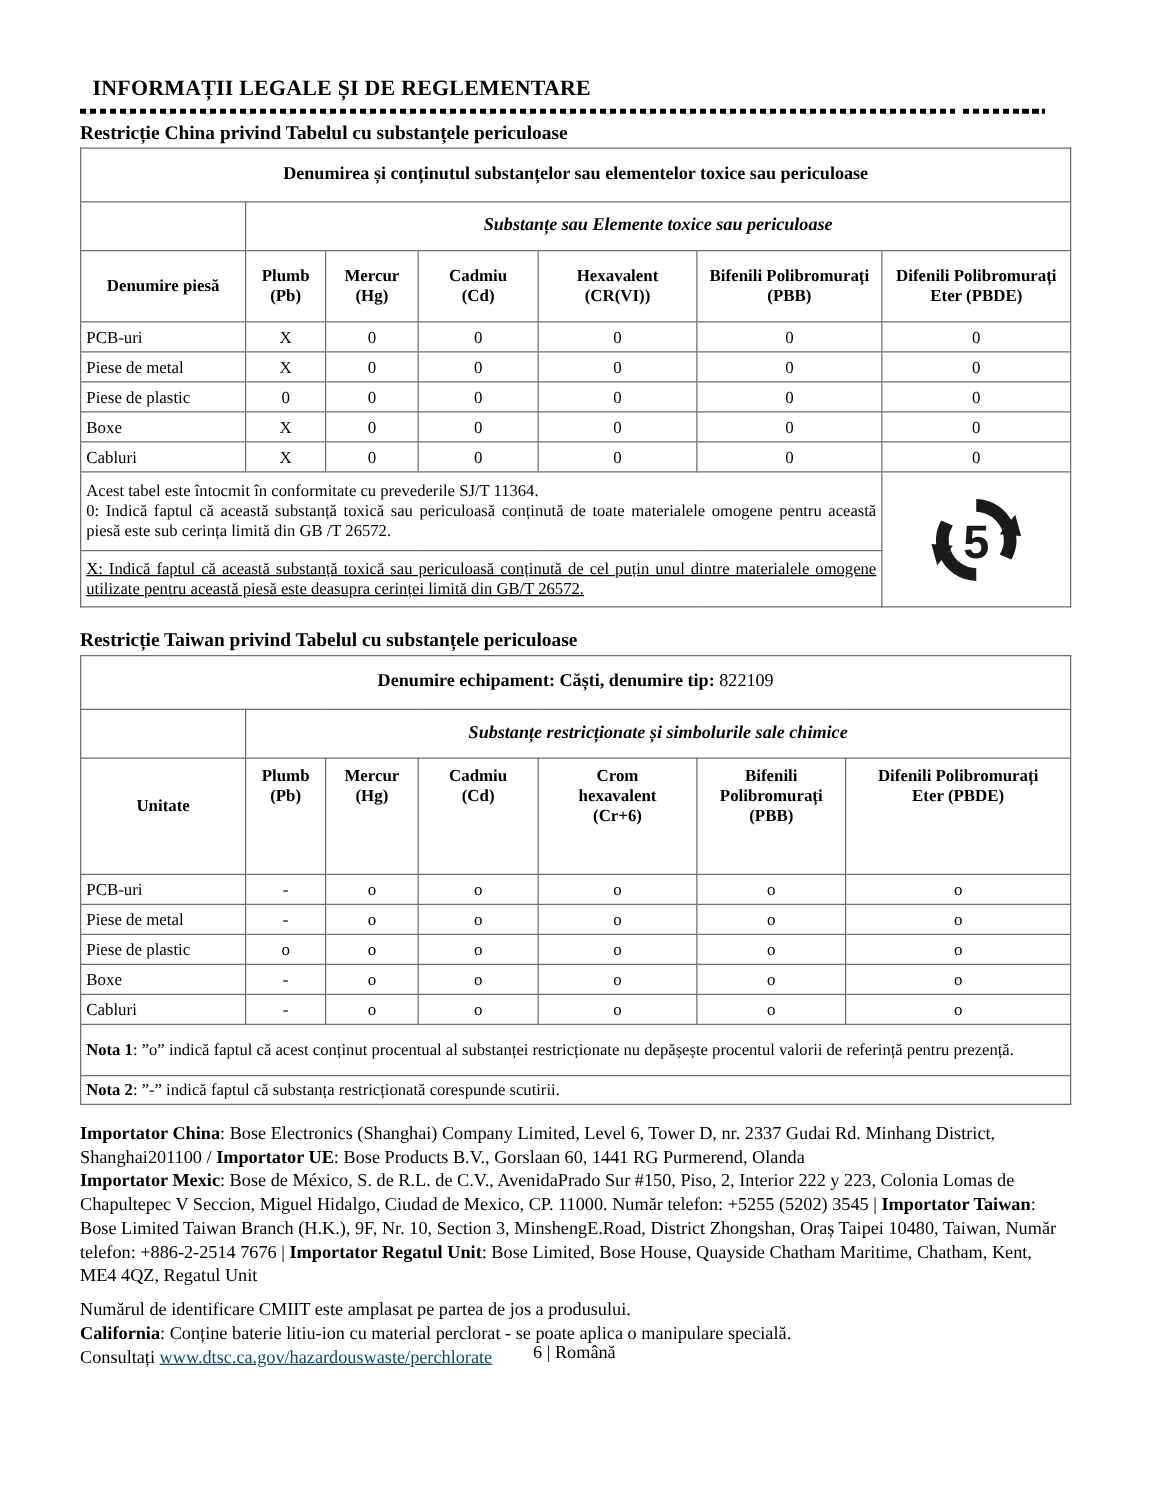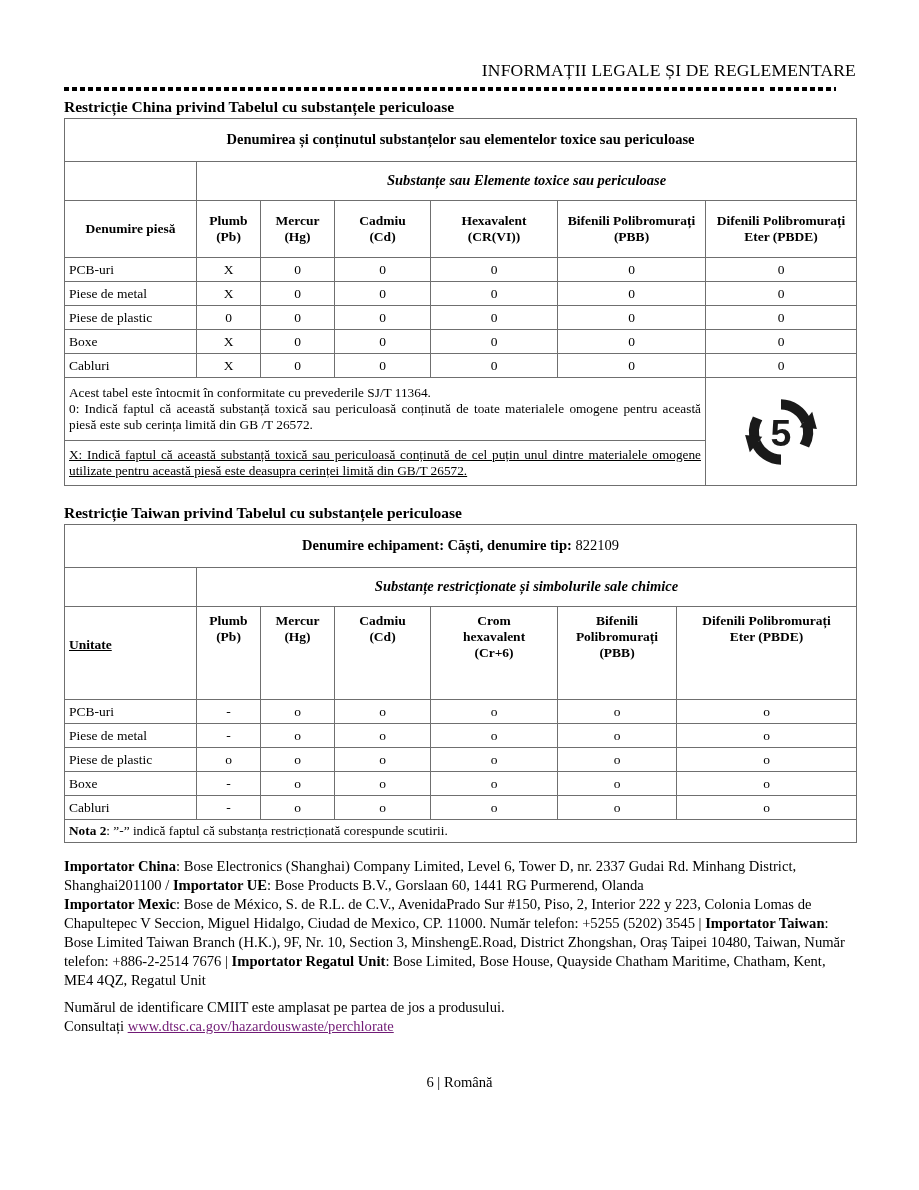--- a/index.html
+++ b/index.html
@@ -24,22 +24,22 @@
   }
   .content {
     position: absolute;
     left: 64px;
     top: 60px;
     width: 792px;
   }
 
   
   .doc-title {
-    text-align: right;
-    font-weight: normal;
+    text-align: left;
+    font-weight: bold;
     font-size: 17.5px;
     letter-spacing: 0.2px;
     margin: 0 0 6px 0;
     padding-left: 10px;
   }
   .dashed-rule {
     height: 5px;
     margin: 5px 0 6px 0;
     position: relative;
   }
@@ -104,24 +104,23 @@
     vertical-align: middle;
     font-size: 13.5px;
   }
   th.rowlabel-head {
     text-align: left;
     padding-left: 5px;
     vertical-align: bottom;
     padding-bottom: 4px;
   }
   th.rowlabel-head.center {
-    text-align: left;
+    text-align: center;
     vertical-align: middle;
     padding-bottom: 18px;
-    text-decoration: underline;
   }
   tr.datarow td { height: 19px; }
 
   
   td.foot {
     text-align: left;
     font-size: 13.3px;
     line-height: 1.22;
     padding: 2px 5px 3px 5px;
     vertical-align: top;
@@ -166,21 +165,21 @@
     margin-left: 7px;
     display: inline-flex;
     align-items: center;
     gap: 4px;
     position: relative;
     top: -2px;
   }
   .ac-sym { display: inline-block; }
   .tail-lines { margin-top: 8px; }
   a.ext-link {
-    color: #701a75;
+    color: #0c4a6e;
     text-decoration: underline;
   }
   .footer-page {
     position: absolute;
     left: 0;
     top: 1074px;
     width: 919px;
     text-align: center;
     font-size: 14.6px;
   }
@@ -411,39 +410,47 @@
           <td class="part-name">Cabluri</td>
           <td class="val">-</td>
           <td class="val">o</td>
           <td class="val">o</td>
           <td class="val">o</td>
           <td class="val">o</td>
           <td class="val">o</td>
         </tr>
 
         <tr>
+          <td class="nota-cell nota" colspan="7" style="height:36px;">
+            <b>Nota 1</b><span>: ”o” indică faptul că acest conținut procentual al substanței restricționate nu depășește procentul valorii de referință pentru prezență.</span>
+          </td>
+        </tr>
+        <tr>
           <td class="nota-cell nota" colspan="7" style="height:18px;text-align:left;">
             <b>Nota 2</b><span>: ”-” indică faptul că substanța restricționată corespunde scutirii.</span>
           </td>
         </tr>
       </tbody>
     </table>
 
     <div class="prose">
       <p>
         <b>Importator China</b><span>: Bose Electronics (Shanghai) Company Limited, Level 6, Tower D, nr. 2337 Gudai Rd. Minhang District, Shanghai201100 / </span><b>Importator UE</b><span>: Bose Products B.V., Gorslaan 60, 1441 RG Purmerend, Olanda</span>
       </p>
       <p>
         <b>Importator Mexic</b><span>: Bose de México, S. de R.L. de C.V., AvenidaPrado Sur #150, Piso, 2, Interior 222 y 223, Colonia Lomas de Chapultepec V Seccion, Miguel Hidalgo, Ciudad de Mexico, CP. 11000. Număr telefon: +5255 (5202) 3545 | </span><b>Importator Taiwan</b><span>: Bose Limited Taiwan Branch (H.K.), 9F, Nr. 10, Section 3, MinshengE.Road, District Zhongshan, Oraș Taipei 10480, Taiwan, Număr telefon: +886-2-2514 7676 | </span><b>Importator Regatul Unit</b><span>: Bose Limited, Bose House, Quayside Chatham Maritime, Chatham, Kent, ME4 4QZ, Regatul Unit</span>
       </p>
 
 
       <div class="tail-lines">
         <p>Numărul de identificare CMIIT este amplasat pe partea de jos a produsului.</p>
         <p>
+          <b>California</b><span>: Conține baterie litiu-ion cu material perclorat - se poate aplica o manipulare specială.</span>
+        </p>
+        <p>
           <span>Consultați </span><a class="ext-link" href="#">www.dtsc.ca.gov/hazardouswaste/perchlorate</a>
         </p>
       </div>
     </div>
 
   </div>
 
   <div class="footer-page">6 | Română</div>
 </div>
 

